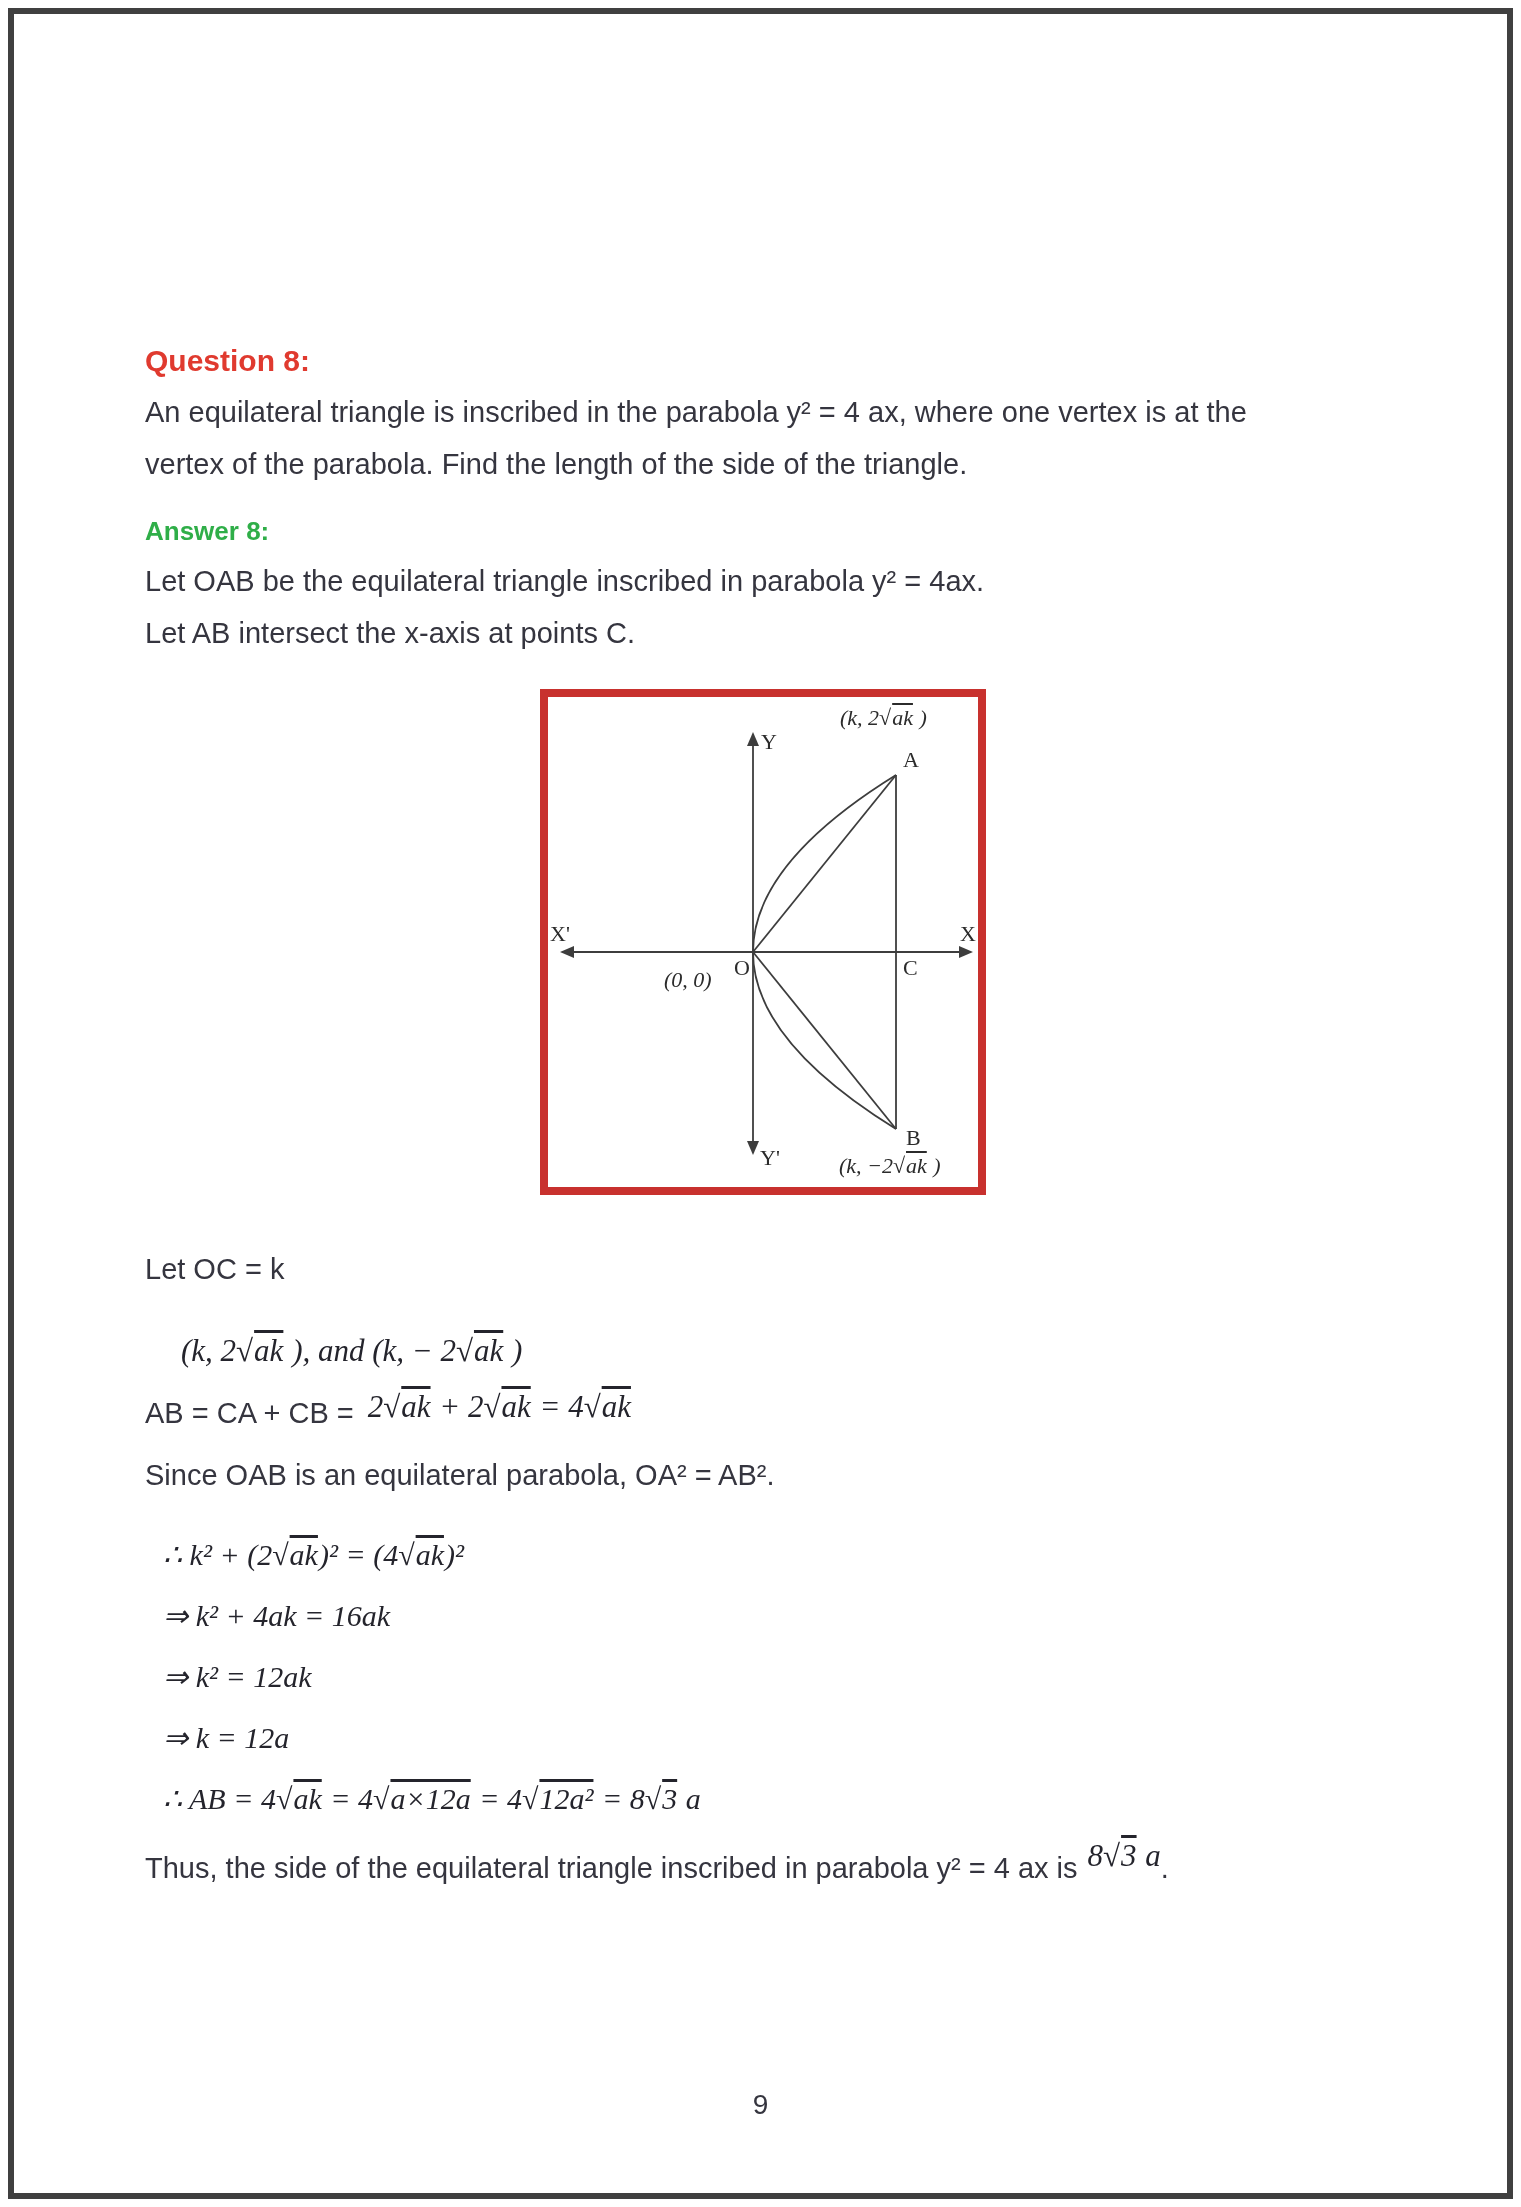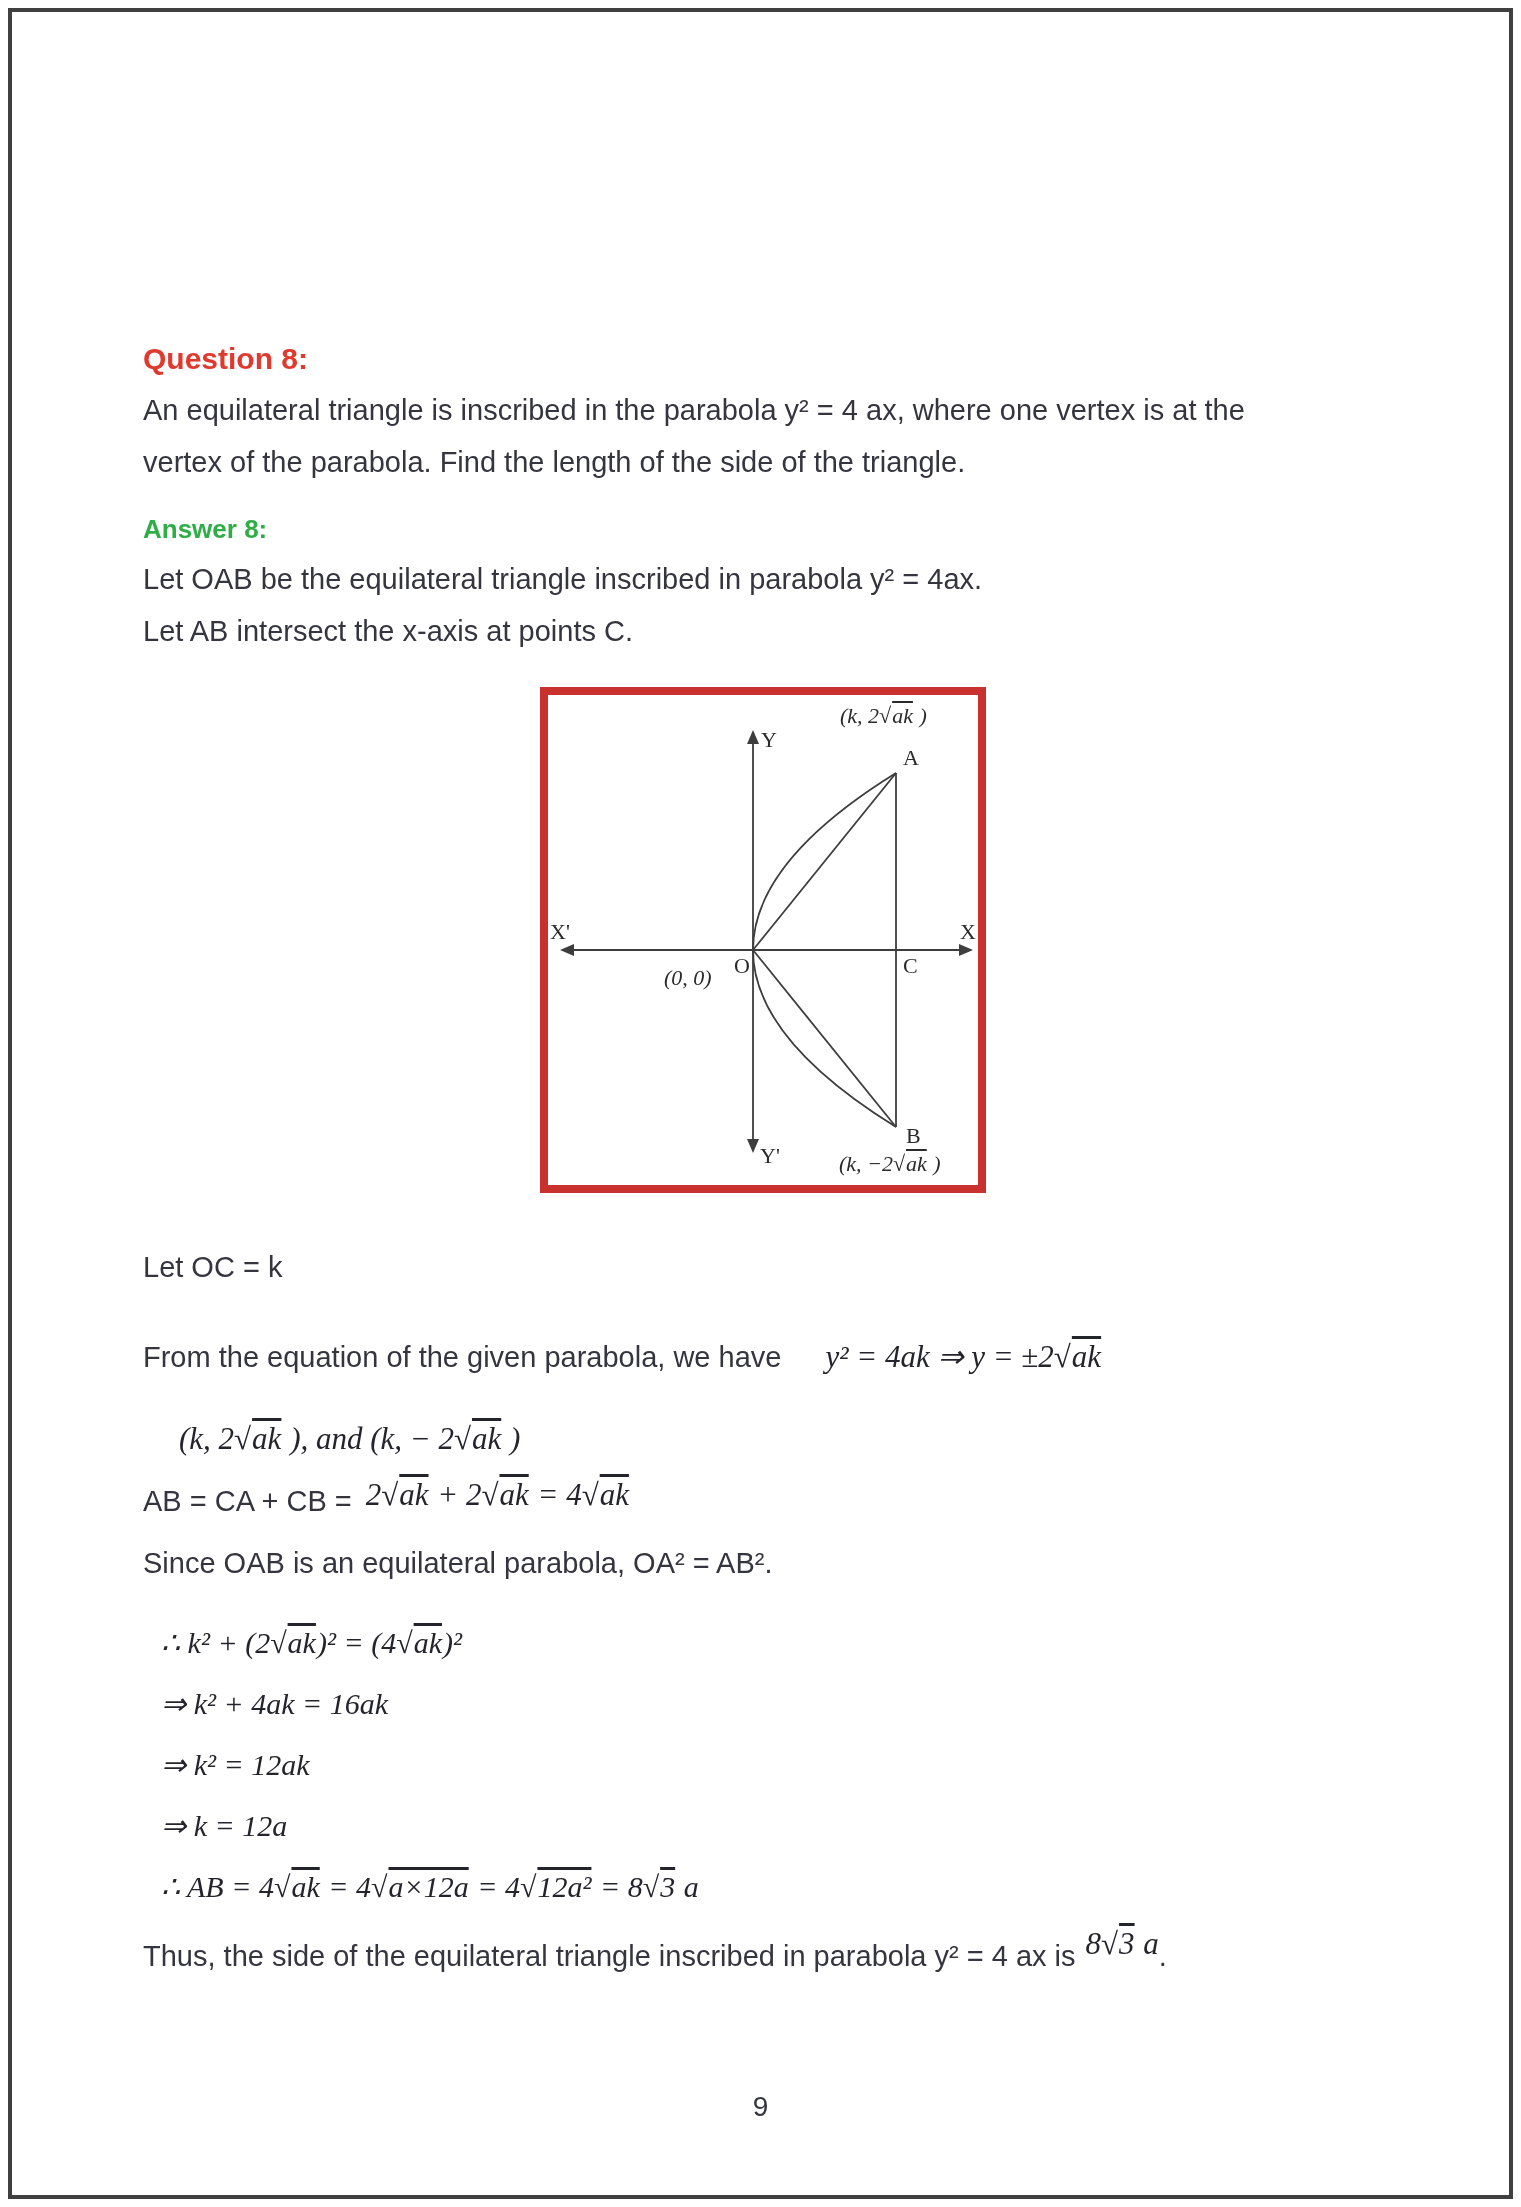--- a/index.html
+++ b/index.html
@@ -1,21 +1,21 @@
 <!DOCTYPE html>
 <html><head>
 <meta charset="utf-8">
 <style>
   html,body{margin:0;padding:0;}
   body{
     width:1521px;height:2207px;background:#ffffff;position:relative;
     font-family:"Liberation Sans",sans-serif;color:#35353f;
   }
   .page{
-    position:absolute;inset:8px;border:4px solid #404040;background:#ffffff;
+    position:absolute;inset:8px;border:6px solid #404040;background:#ffffff;
     box-sizing:border-box;overflow:hidden;
   }
   .content{padding:330px 126px 0 131px;}
   .q-label{margin:0;font-size:30px;font-weight:bold;color:#e03a2f;}
   .a-label{margin:26px 0 0 0;font-size:26px;font-weight:bold;color:#2fae48;}
   .bodyline{font-size:29px;line-height:52px;margin:0;}
   .mt8{margin-top:8px;}
   .row{display:flex;align-items:center;font-size:29px;line-height:52px;}
   .math{
     font-family:"Liberation Serif",serif;font-style:italic;
@@ -79,24 +79,20 @@
       <span class="flabel fcoord" style="left:116px;top:270px;">(0, 0)</span>
       <span class="flabel" style="left:355px;top:258px;">C</span>
       <span class="flabel" style="left:355px;top:50px;">A</span>
       <span class="flabel" style="left:358px;top:428px;">B</span>
       <span class="flabel fcoord" style="left:292px;top:8px;">(k, 2<span class="sqrt">√<span class="rad">ak</span></span> )</span>
       <span class="flabel fcoord" style="left:291px;top:456px;">(k, −2<span class="sqrt">√<span class="rad">ak</span></span> )</span>
     </div>
 
     <div class="bodyline" style="margin-top:48px;">Let OC = k</div>
 
-    <div class="row" style="margin-top:38px;">
-      <span>From the equation of the given parabola, we have</span>
-      <span class="math" style="margin-left:44px;">y² = 4ak ⇒ y = ±2<span class="sqrt">√<span class="rad">ak</span></span></span>
-    </div>
 
     <div class="row" style="margin-top:30px;">
       <span class="math" style="margin-left:36px;">(k, 2<span class="sqrt">√<span class="rad">ak</span></span> ), and (k, − 2<span class="sqrt">√<span class="rad">ak</span></span> )</span>
     </div>
 
     <div class="row" style="margin-top:10px;">
       <span>AB = CA + CB =</span>
       <span class="math" style="margin-left:14px;position:relative;top:-6px;">2<span class="sqrt">√<span class="rad">ak</span></span> + 2<span class="sqrt">√<span class="rad">ak</span></span> = 4<span class="sqrt">√<span class="rad">ak</span></span></span>
     </div>
 

